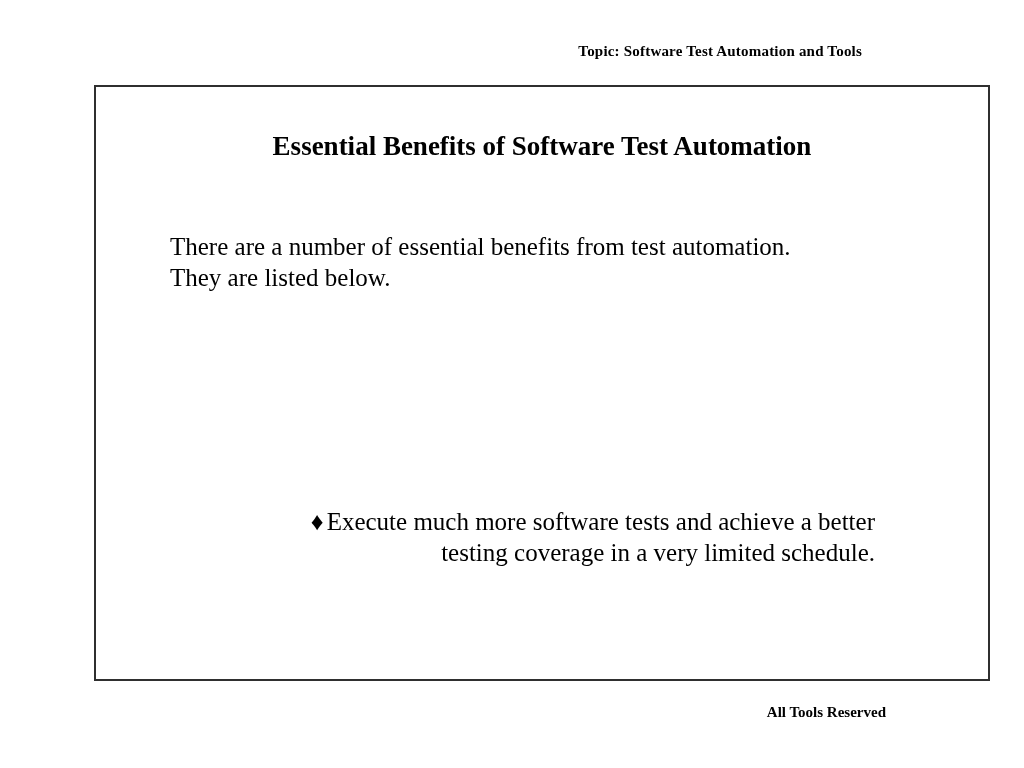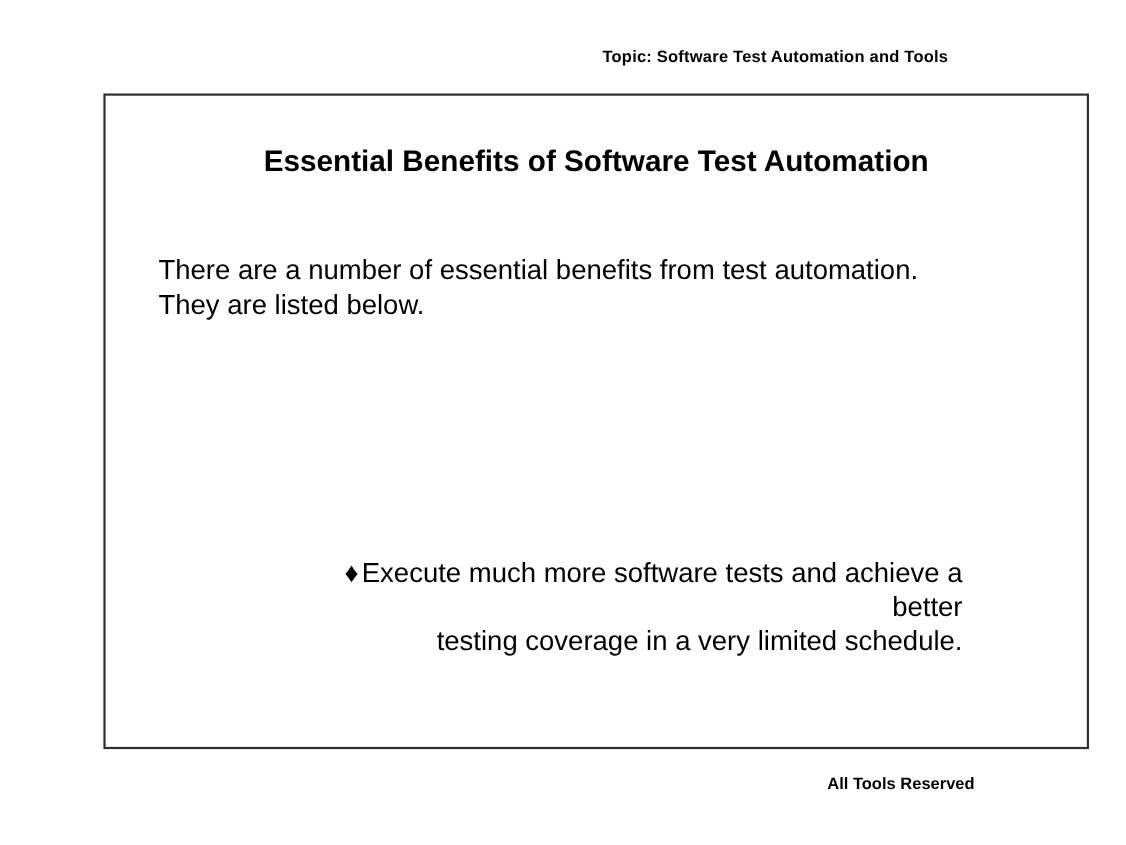--- a/index.html
+++ b/index.html
@@ -3,21 +3,21 @@
 <meta charset="utf-8">
 <style>
   * { margin: 0; padding: 0; box-sizing: border-box; }
   html, body { background: #ffffff; }
   .page {
     position: relative;
     width: 1024px;
     height: 768px;
     background: #ffffff;
     color: #000000;
-    font-family: Liberation Sans, sans-serif;
+    font-family: Liberation Serif, serif;
     overflow: hidden;
   }
   .header-label {
     position: absolute;
     top: 43px;
     right: 162px;
     font-size: 15px;
     font-weight: bold;
     letter-spacing: 0.2px;
     white-space: nowrap;
@@ -37,21 +37,21 @@
     left: 0;
     width: 100%;
     text-align: center;
     font-size: 27px;
     font-weight: bold;
     white-space: nowrap;
   }
   .intro-paragraph {
     position: absolute;
     top: 144px;
-    left: 48px;
+    left: 74px;
     font-size: 25px;
     line-height: 31px;
     white-space: pre-line;
   }
   .bullet-item {
     position: absolute;
     left: 159px;
     width: 620px;
     font-size: 25px;
     line-height: 31px;

